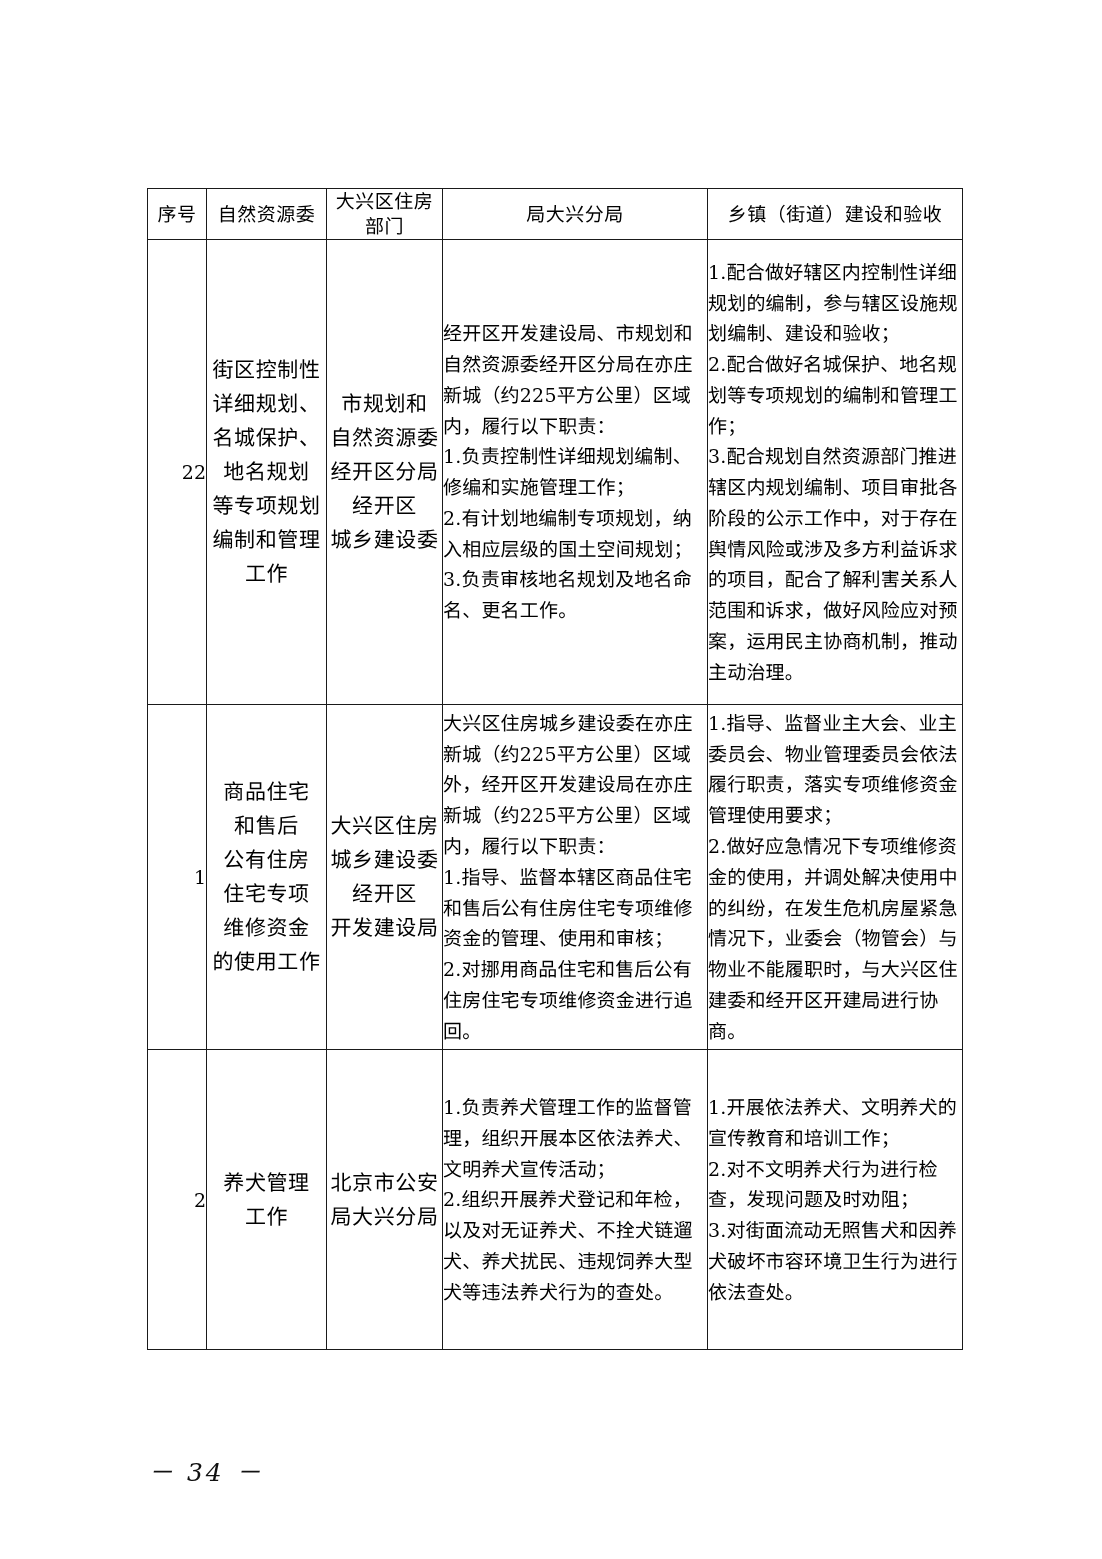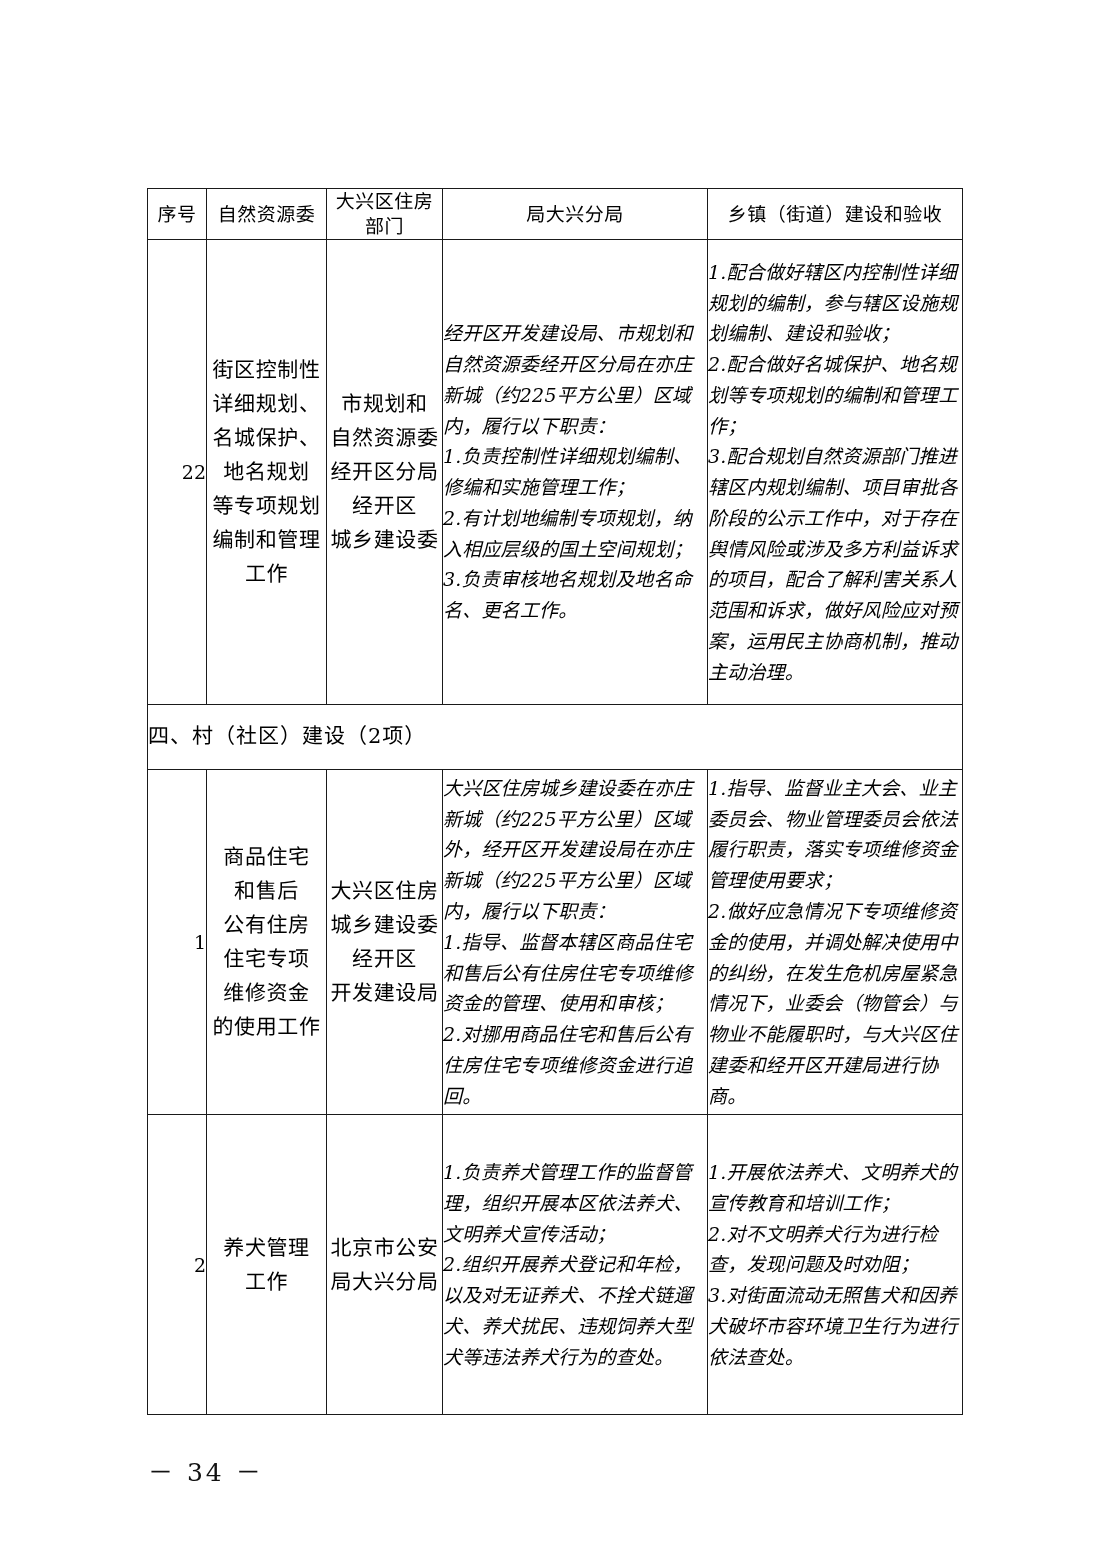--- a/index.html
+++ b/index.html
@@ -82,31 +82,32 @@
     text-align: left;
     font-size: 21px;
     line-height: 1.4;
     padding: 18px 0 18px 14px;
     letter-spacing: 1px;
   }
 
   
   .stack { white-space: pre-line; }
 
-  .para-block { white-space: pre-line; font-style: italic; }
+  .para-block { white-space: pre-line; }
 
   
   .page-footer {
     position: absolute;
     left: 148px;
     top: 1452px;
     font-size: 25px;
     letter-spacing: 3px;
     font-family: "DejaVu Serif", "Liberation Serif", serif;
     color: #111111;
+    font-style: italic;
   }
 </style>
 </head>
 <body>
 
 <div class="page">
 
   <table class="doc-table">
     <colgroup>
       <col class="col-no">
@@ -145,23 +146,20 @@
 城乡建设委</td>
         <td class="cell-para para-block">经开区开发建设局、市规划和自然资源委经开区分局在亦庄新城（约225平方公里）区域内，履行以下职责：
 1.负责控制性详细规划编制、修编和实施管理工作；
 2.有计划地编制专项规划，纳入相应层级的国土空间规划；
 3.负责审核地名规划及地名命名、更名工作。</td>
         <td class="cell-para para-block">1.配合做好辖区内控制性详细规划的编制，参与辖区设施规划编制、建设和验收；
 2.配合做好名城保护、地名规划等专项规划的编制和管理工作；
 3.配合规划自然资源部门推进辖区内规划编制、项目审批各阶段的公示工作中，对于存在舆情风险或涉及多方利益诉求的项目，配合了解利害关系人范围和诉求，做好风险应对预案，运用民主协商机制，推动主动治理。</td>
       </tr>
 
-      <tr style="height: 65px;">
-        <td class="section-cell" colspan="5">四、村（社区）建设（2项）</td>
-      </tr>
 
       <tr style="height: 345px;">
         <td class="cell-no">1</td>
         <td class="cell-center stack">商品住宅
 和售后
 公有住房
 住宅专项
 维修资金
 的使用工作</td>
         <td class="cell-center stack">大兴区住房

